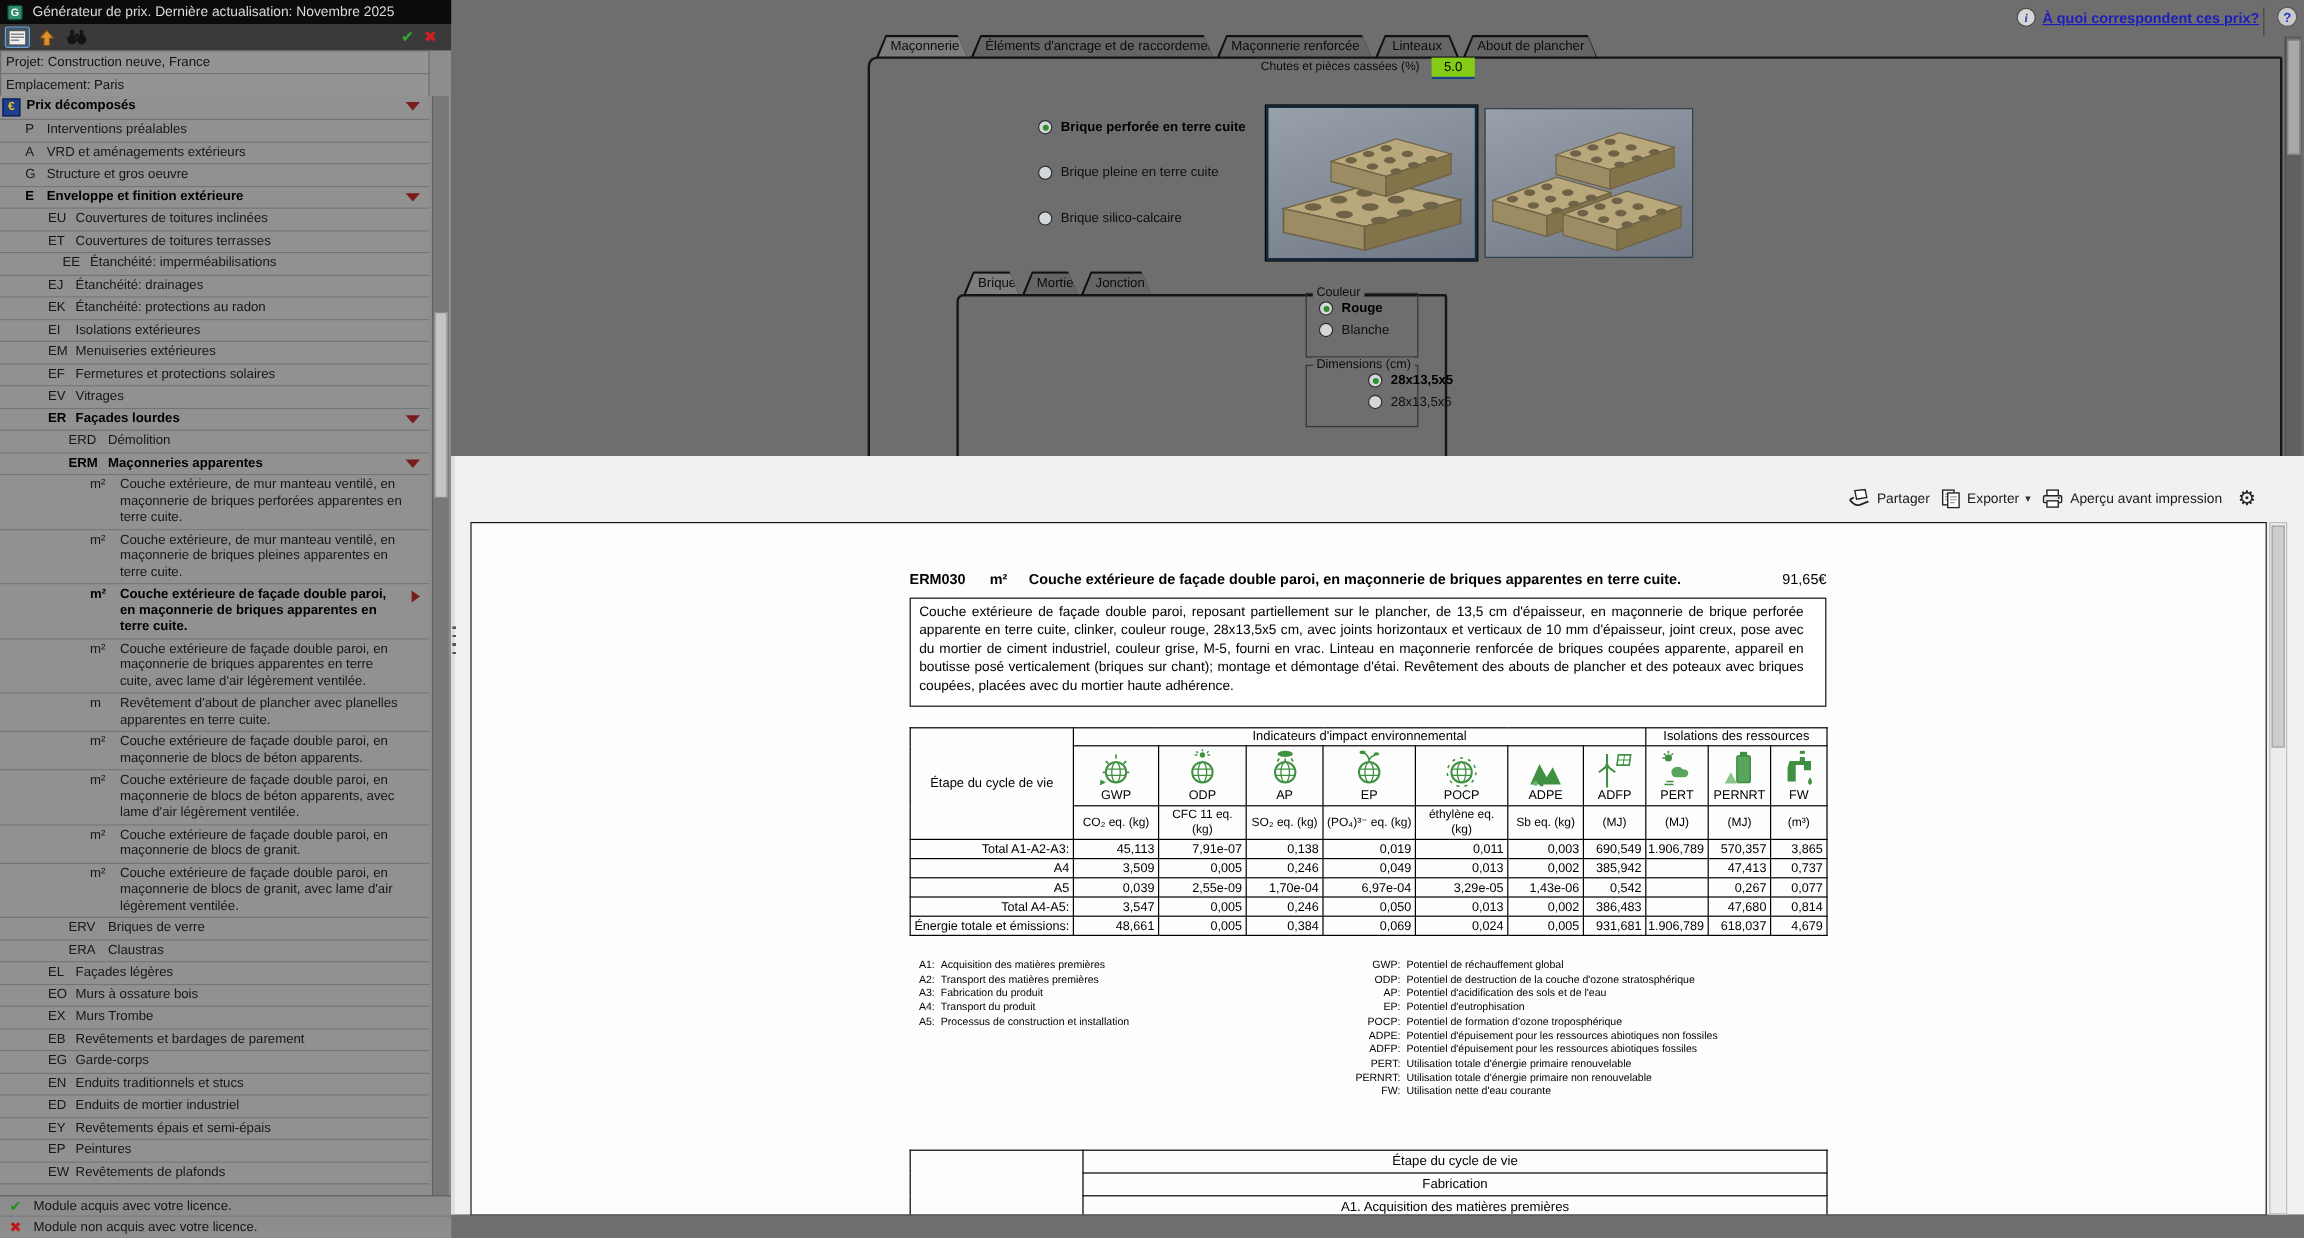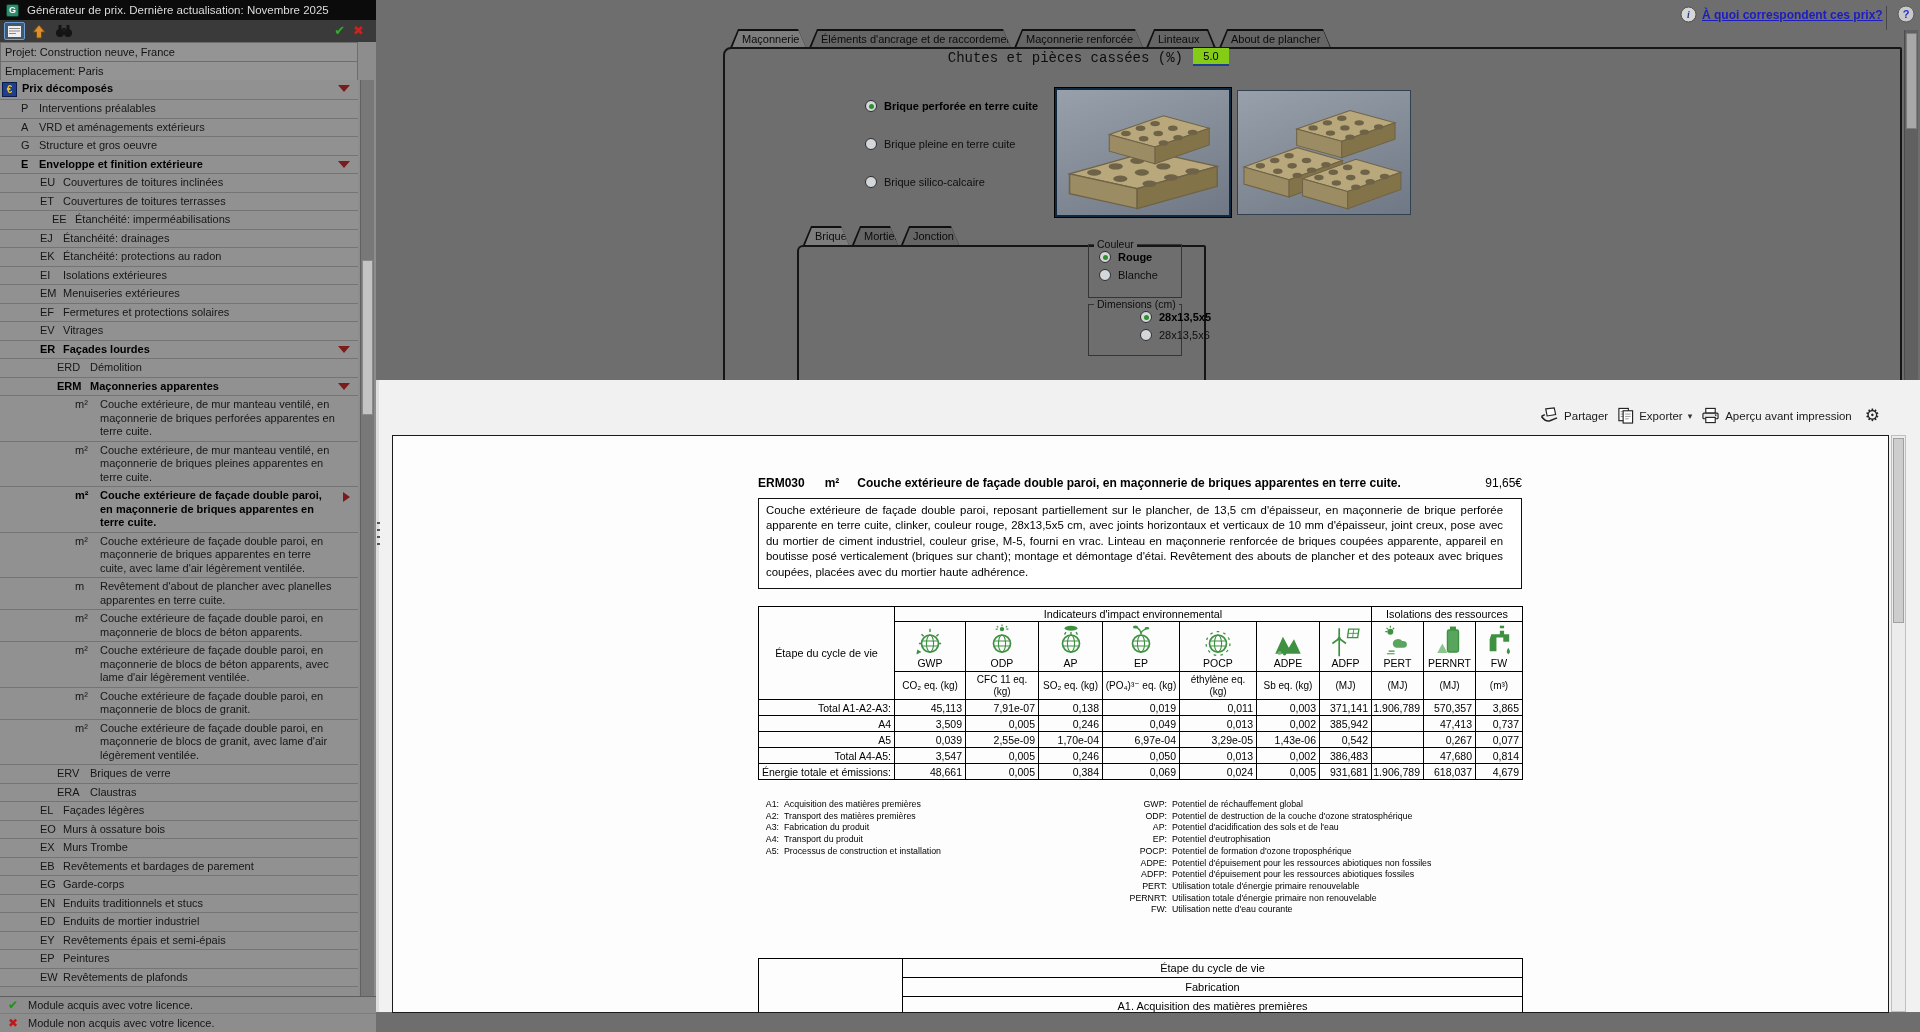--- a/index.html
+++ b/index.html
@@ -58,25 +58,25 @@
   #help-btn{position:absolute;left:1521px;top:1px;}
 
   #cfg-scroll{position:absolute;left:1528px;top:30px;width:14px;height:350px;background:#606060;border-left:1px solid #4c4c4c;}
   #cfg-scroll .thumb{position:absolute;left:1px;top:3px;width:11px;height:96px;background:#a8a8a8;border:1px solid #7d7d7d;}
 
   #main-tabs{position:absolute;left:354px;top:29px;display:flex;gap:3px;}
   .ctab{position:relative;height:19px;background:#101010;
     clip-path:polygon(8px 0,calc(100% - 8px) 0,100% 100%,0 100%);display:flex;}
   .ctab>span{flex:1;margin:1.5px 2px 0 2px;background:#656565;
     clip-path:polygon(7px 0,calc(100% - 7px) 0,100% 100%,0 100%);
-    font-size:11px;line-height:17px;text-align:left;color:#0b0b0b;padding:0 10px;white-space:nowrap;}
+    font-size:11px;line-height:17px;text-align:center;color:#0b0b0b;padding:0 10px;white-space:nowrap;}
   .ctab.sel>span{background:#7d7d7d;}
 
   #main-frame{position:absolute;left:347px;top:47px;width:1179px;height:340px;border:2px solid #151515;border-radius:8px 2px 0 0;}
-  #waste-label{position:absolute;left:500px;top:50px;width:307px;text-align:right;font-size:14px;color:#0d0d0d;font-family:Liberation Mono, monospace;}
+  #waste-label{position:absolute;left:500px;top:50px;width:307px;text-align:right;font-size:10px;color:#0d0d0d;}
   #waste-input{position:absolute;left:817px;top:48px;width:36px;height:18px;background:#84cc16;border:none;
     border-bottom:2px solid #1d3f8f;text-align:center;font-size:11px;font-family:inherit;color:#000;padding:0;}
 
   #brick-options{position:absolute;left:489px;top:100px;width:190px;}
   .rrow{display:flex;align-items:center;gap:7px;font-size:11px;color:#0e0e0e;}
   .rdot{flex:none;width:12px;height:12px;border-radius:50%;background:#d3d7da;border:1px solid #2e2e2e;position:relative;}
   .rdot.on::after{content:'';position:absolute;inset:2.5px;border-radius:50%;background:#2f8f2f;}
   .rrow.selb{font-weight:bold;color:#000;}
   #brick-options .rrow{margin-bottom:26px;}
 
@@ -690,21 +690,21 @@
               <td>(m³)</td>
             </tr>
             <tr class="dr">
               <td class="rl">Total A1-A2-A3:</td>
               <td class="dv">45,113</td>
               <td class="dv">7,91e-07</td>
               <td class="dv">0,138</td>
               <td class="dv">0,019</td>
               <td class="dv">0,011</td>
               <td class="dv">0,003</td>
-              <td class="dv">371,141</td>
+              <td class="dv">690,549</td>
               <td class="dv">1.906,789</td>
               <td class="dv">570,357</td>
               <td class="dv">3,865</td>
             </tr>
             <tr class="dr">
               <td class="rl">A4</td>
               <td class="dv">3,509</td>
               <td class="dv">0,005</td>
               <td class="dv">0,246</td>
               <td class="dv">0,049</td>

